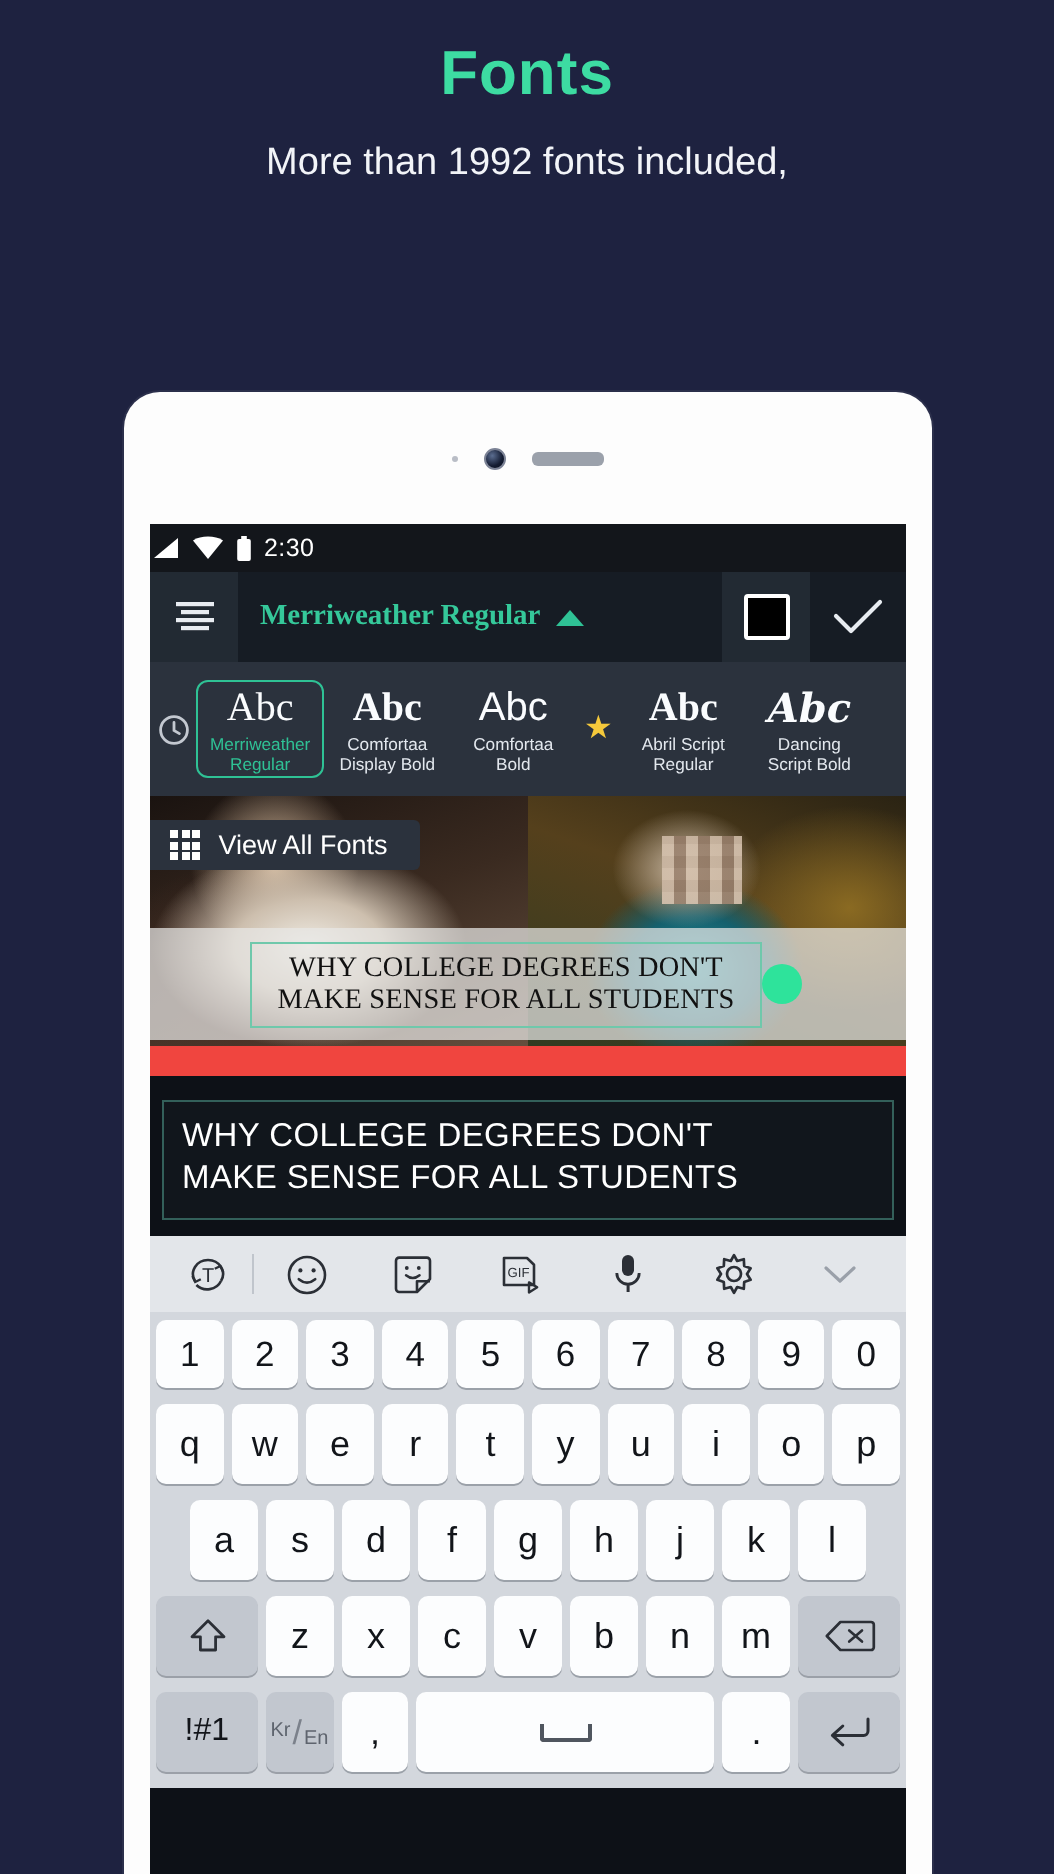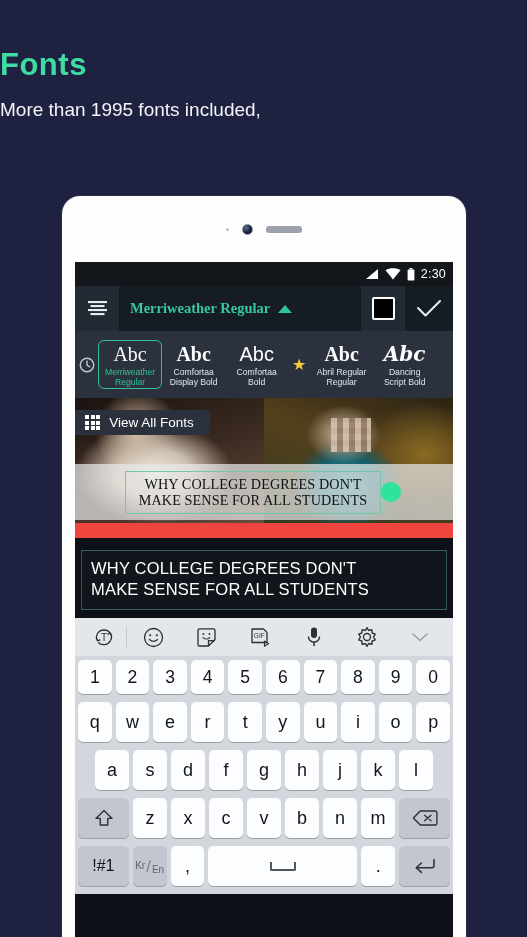--- a/index.html
+++ b/index.html
@@ -5,21 +5,21 @@
   * { box-sizing: border-box; margin: 0; padding: 0; }
   html, body {
     width: 527px; height: 937px;
     background: #1e2240;
     font-family: "Liberation Sans", sans-serif;
     overflow: hidden;
   }
   body { position: relative; }
 
   
-  .promo { width: 100%; padding-top: 48px; }
+  .promo { width: 100%; padding-top: 20px; text-align: center; }
   .promo-title {
     color: #3ddca2; font-size: 31px; font-weight: bold;
     letter-spacing: 0.5px; line-height: 1.1;
   }
   .promo-sub {
     color: #f2f4f8; font-size: 19px; line-height: 1.42;
     margin-top: 15px; font-weight: normal;
   }
 
   
@@ -46,21 +46,21 @@
   
   .screen {
     position: absolute; left: 13px; top: 66px;
     width: 378px; height: 694px;
     background: #0d1117; overflow: hidden;
   }
 
   
   .statusbar {
     height: 24px; background: #13161b;
-    display: flex; align-items: center; justify-content: flex-end;
+    display: flex; align-items: center; 
     padding-right: 7px; gap: 6px;
   }
   .sb-icon { display: block; }
   .sb-time { color: #fff; font-size: 12.5px; letter-spacing: .2px; }
 
   
   .font-toolbar {
     height: 45px; background: #161c24;
     display: flex; align-items: stretch;
   }
@@ -219,21 +219,21 @@
   .krens .slash { font-size: 17px; margin: 0 1px; color: #7b818b; }
   .krens .en { align-self: flex-end; }
   .spacebar-mark { width: 26px; height: 9px; border: 2px solid #50565f; border-top: none; border-radius: 0 0 2px 2px; }
 </style>
 </head>
 <body>
 
 <div class="promo">
   <div class="promo-title">Fonts</div>
   <div class="promo-sub">
-    <div>More than 1995 fonts included,</div>
+    <div>More than 1992 fonts included,</div>
   </div>
 </div>
 
 <div class="phone">
 
   <div class="phone-top">
     <span class="sensor-dot"></span>
     <span class="camera"></span>
     <span class="speaker"></span>
   </div>
@@ -300,21 +300,21 @@
       <div class="fcard">
         <span class="sample f-sans">Abc</span>
         <span class="fl">Comfortaa</span>
         <span class="fl">Bold</span>
       </div>
 
       <div class="star-div">★</div>
 
       <div class="fcard">
         <span class="sample f-serif-b">Abc</span>
-        <span class="fl">Abril Regular</span>
+        <span class="fl">Abril Script</span>
         <span class="fl">Regular</span>
       </div>
 
       <div class="fcard">
         <span class="sample f-script">Abc</span>
         <span class="fl">Dancing</span>
         <span class="fl">Script Bold</span>
       </div>
     </div>
 

